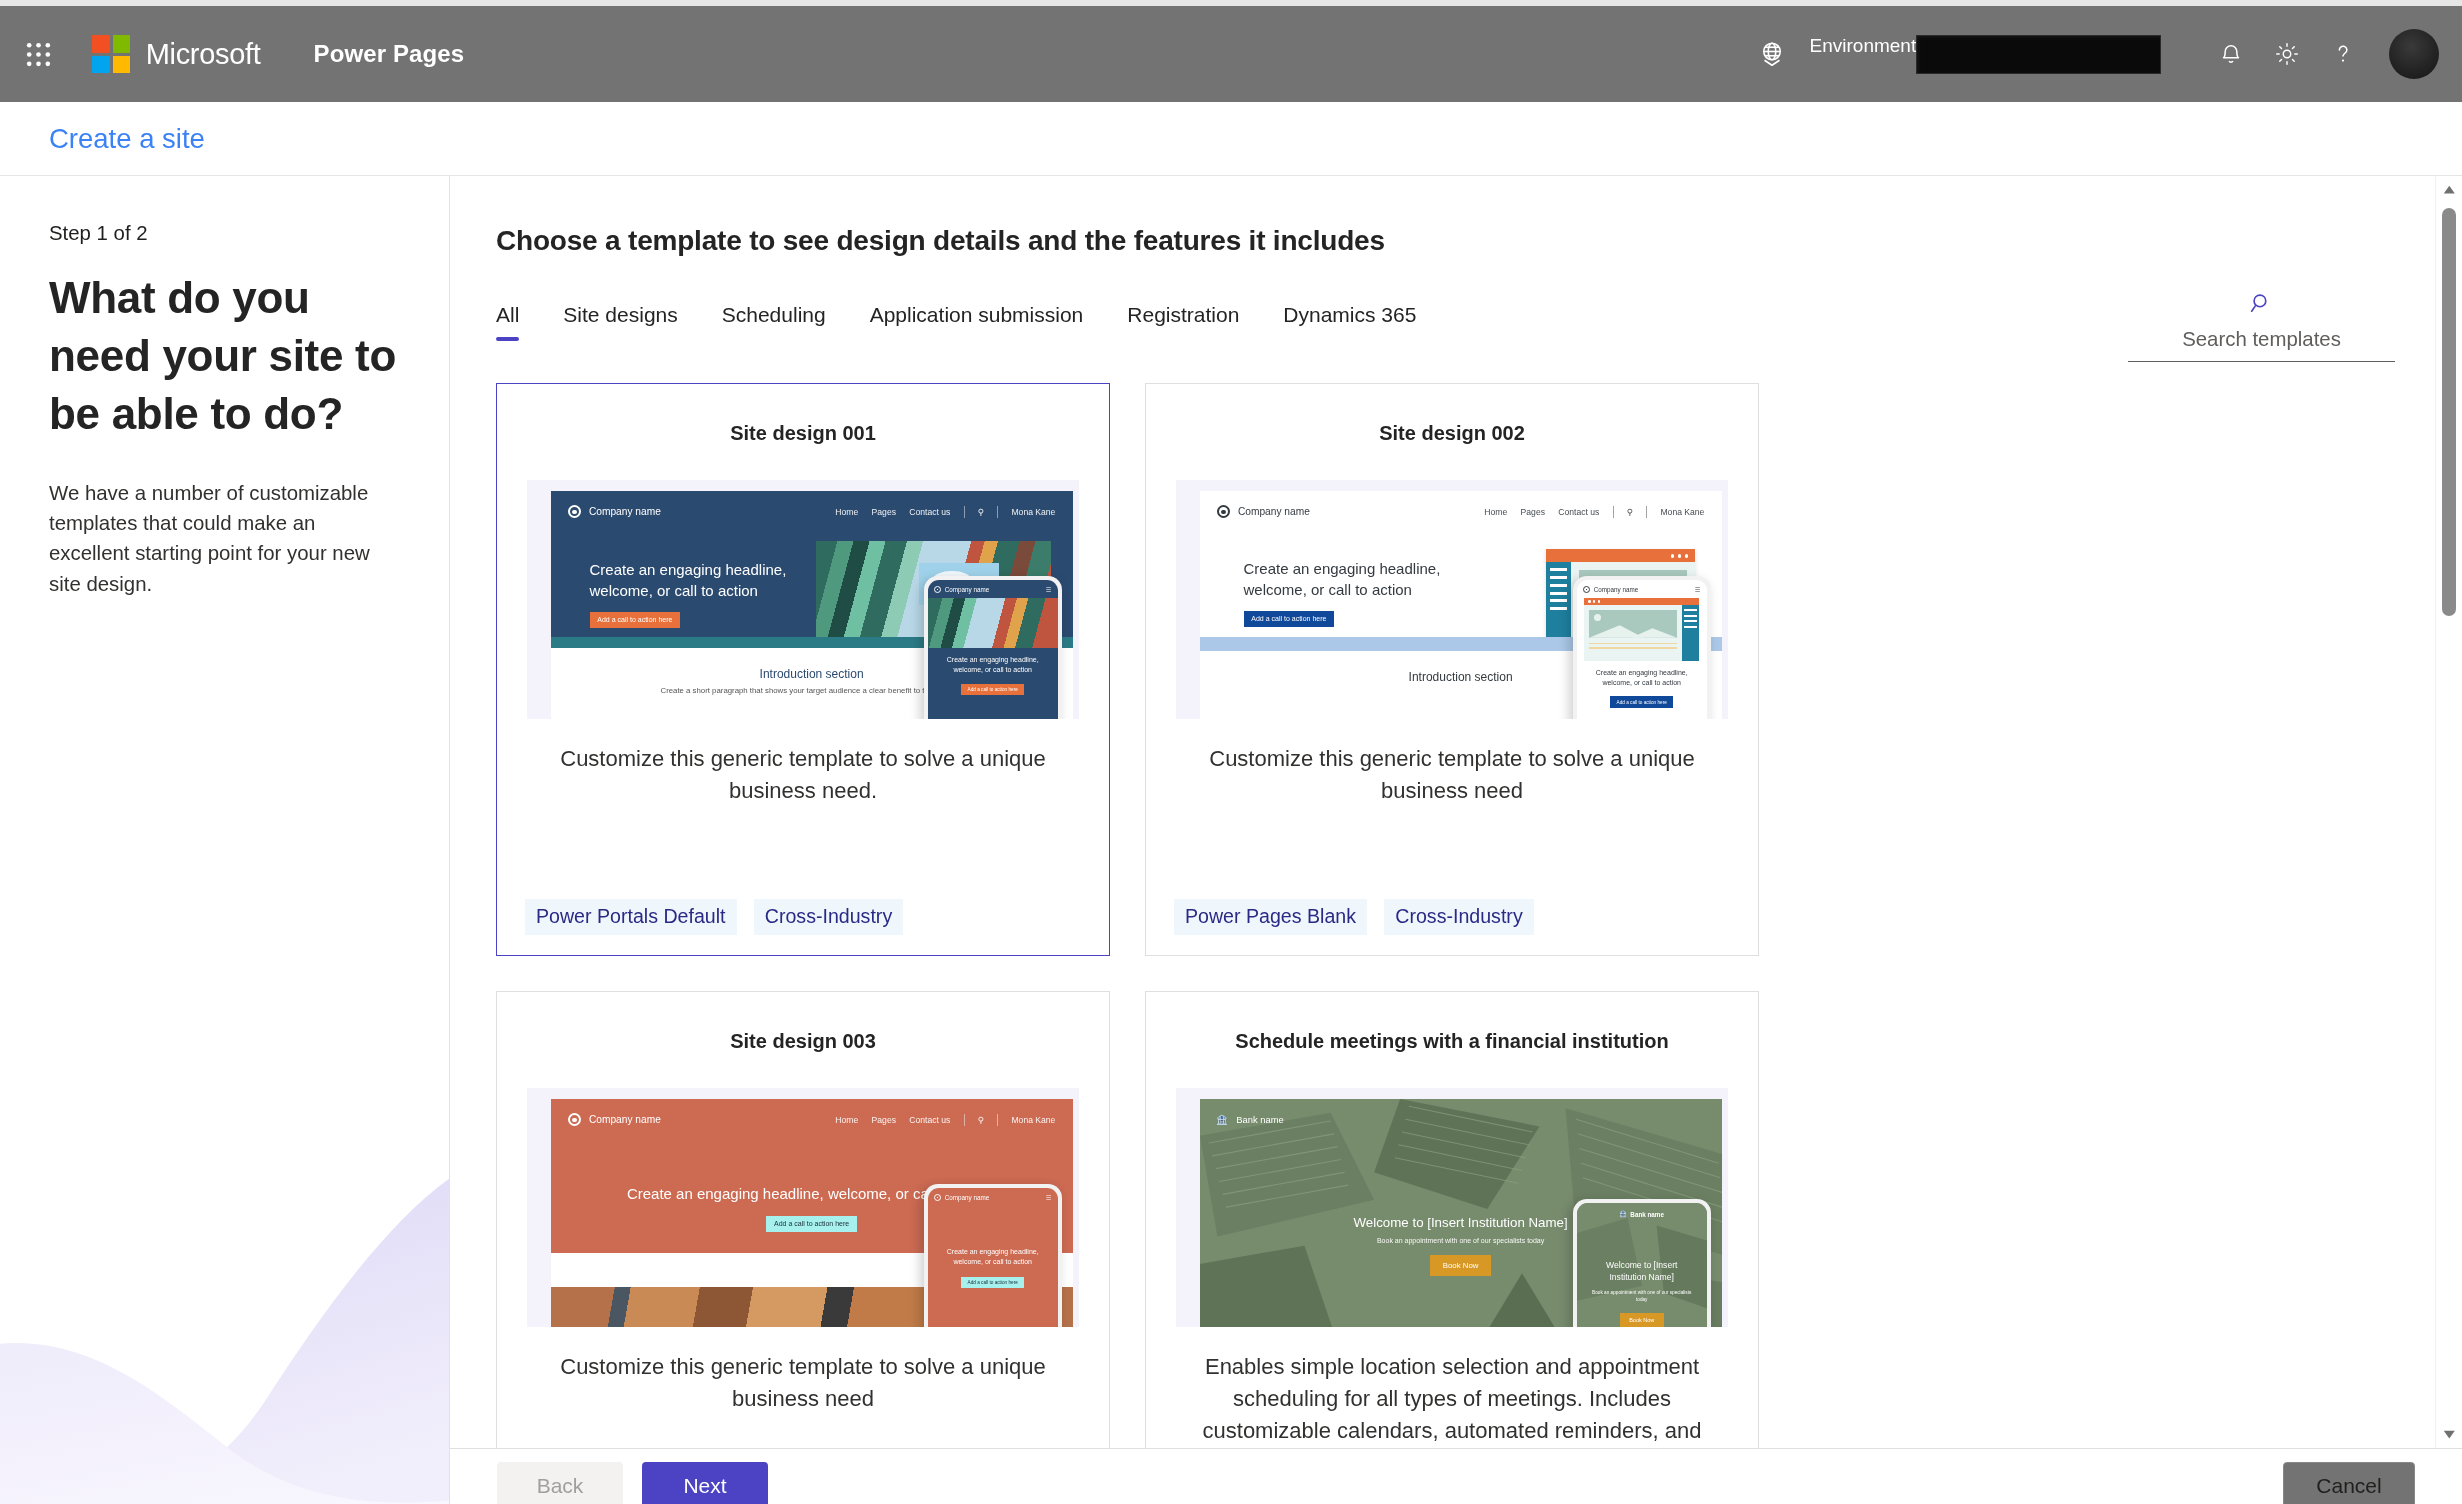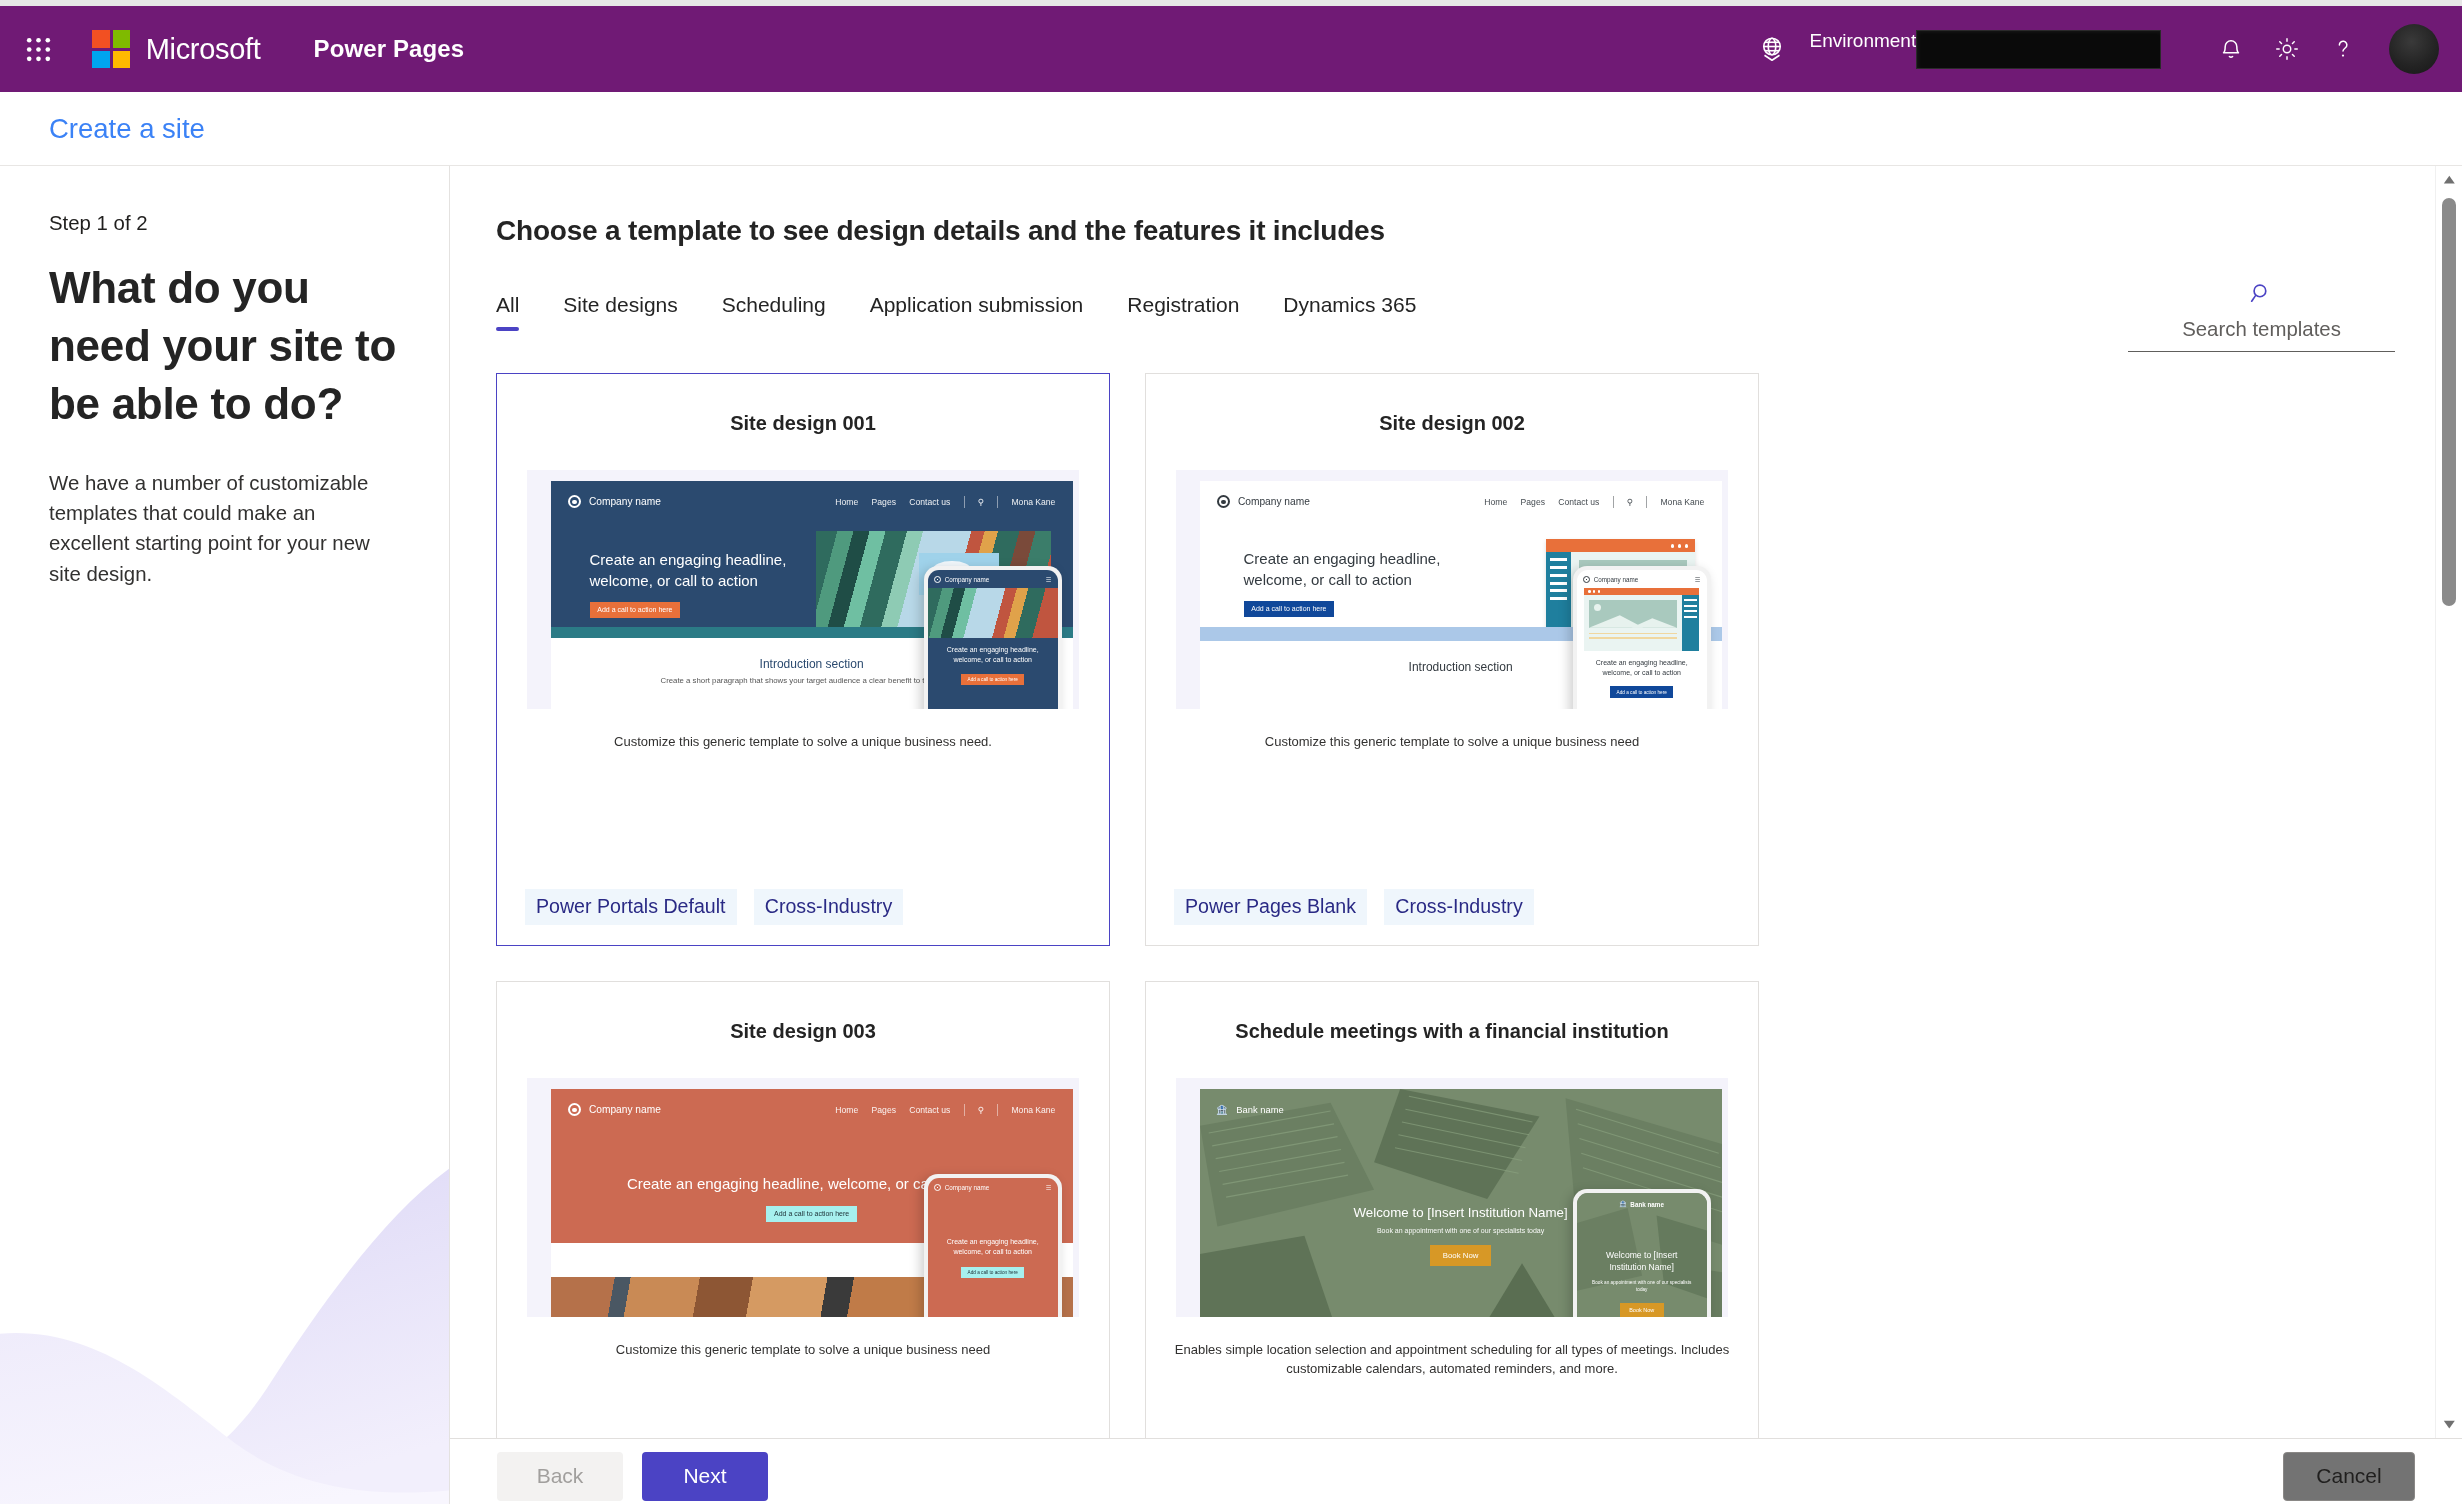--- a/index.html
+++ b/index.html
@@ -7,21 +7,21 @@
     width: 2462px; height: 1504px;
     font-family: "Liberation Sans", sans-serif;
     background: #ffffff; overflow: hidden;
   }
 
   
   .browser-strip { height: 6.3px; background: #e6e6e6; width: 100%; }
 
   
   .suite-header {
-    height: 86px; background: #701a75; color: #ffffff;
+    height: 96px; background: #737373; color: #ffffff;
     display: flex; align-items: center; position: relative;
     padding: 0 20.4px 0 17.3px;
   }
   .waffle { width: 42px; height: 42px; display: flex; align-items: center; justify-content: center; cursor: pointer; }
   .waffle svg { display: block; }
   .ms-logo-group { display: flex; align-items: center; margin-left: 33px; gap: 15.7px; }
   .ms-squares { display: grid; grid-template-columns: 17.3px 17.3px; grid-template-rows: 17.3px 17.3px; gap: 3.1px; }
   .ms-squares i { display: block; }
   .sq-r { background: #f25022; } .sq-g { background: #7fba00; }
   .sq-b { background: #00a4ef; } .sq-y { background: #ffb900; }
@@ -111,21 +111,21 @@
   .card.selected { border: 1.6px solid #4b43c4; }
   .card-title {
     text-align: center; font-size: 20px; font-weight: 600; color: #242424;
     padding-top: 38px; padding-bottom: 0;
   }
   .thumb-frame {
     margin: 35px 30px 0 30px; height: 239px; overflow: hidden;
     background: #f4f3fb; position: relative;
   }
   .card-desc {
-    text-align: center; font-size: 13px; color: #323130; line-height: 1.46;
+    text-align: center; font-size: 22px; color: #323130; line-height: 1.46;
     padding: 23.5px 28px 0 28px;
   }
   .tags { position: absolute; left: 28px; bottom: 20.4px; display: flex; gap: 17.3px; }
   .tag {
     background: #eff6fc; color: #2a2a85; font-size: 19.6px;
     padding: 5.5px 11px 7px 11px; white-space: nowrap;
   }
 
   
   .mini { position: absolute; inset: 0; }

